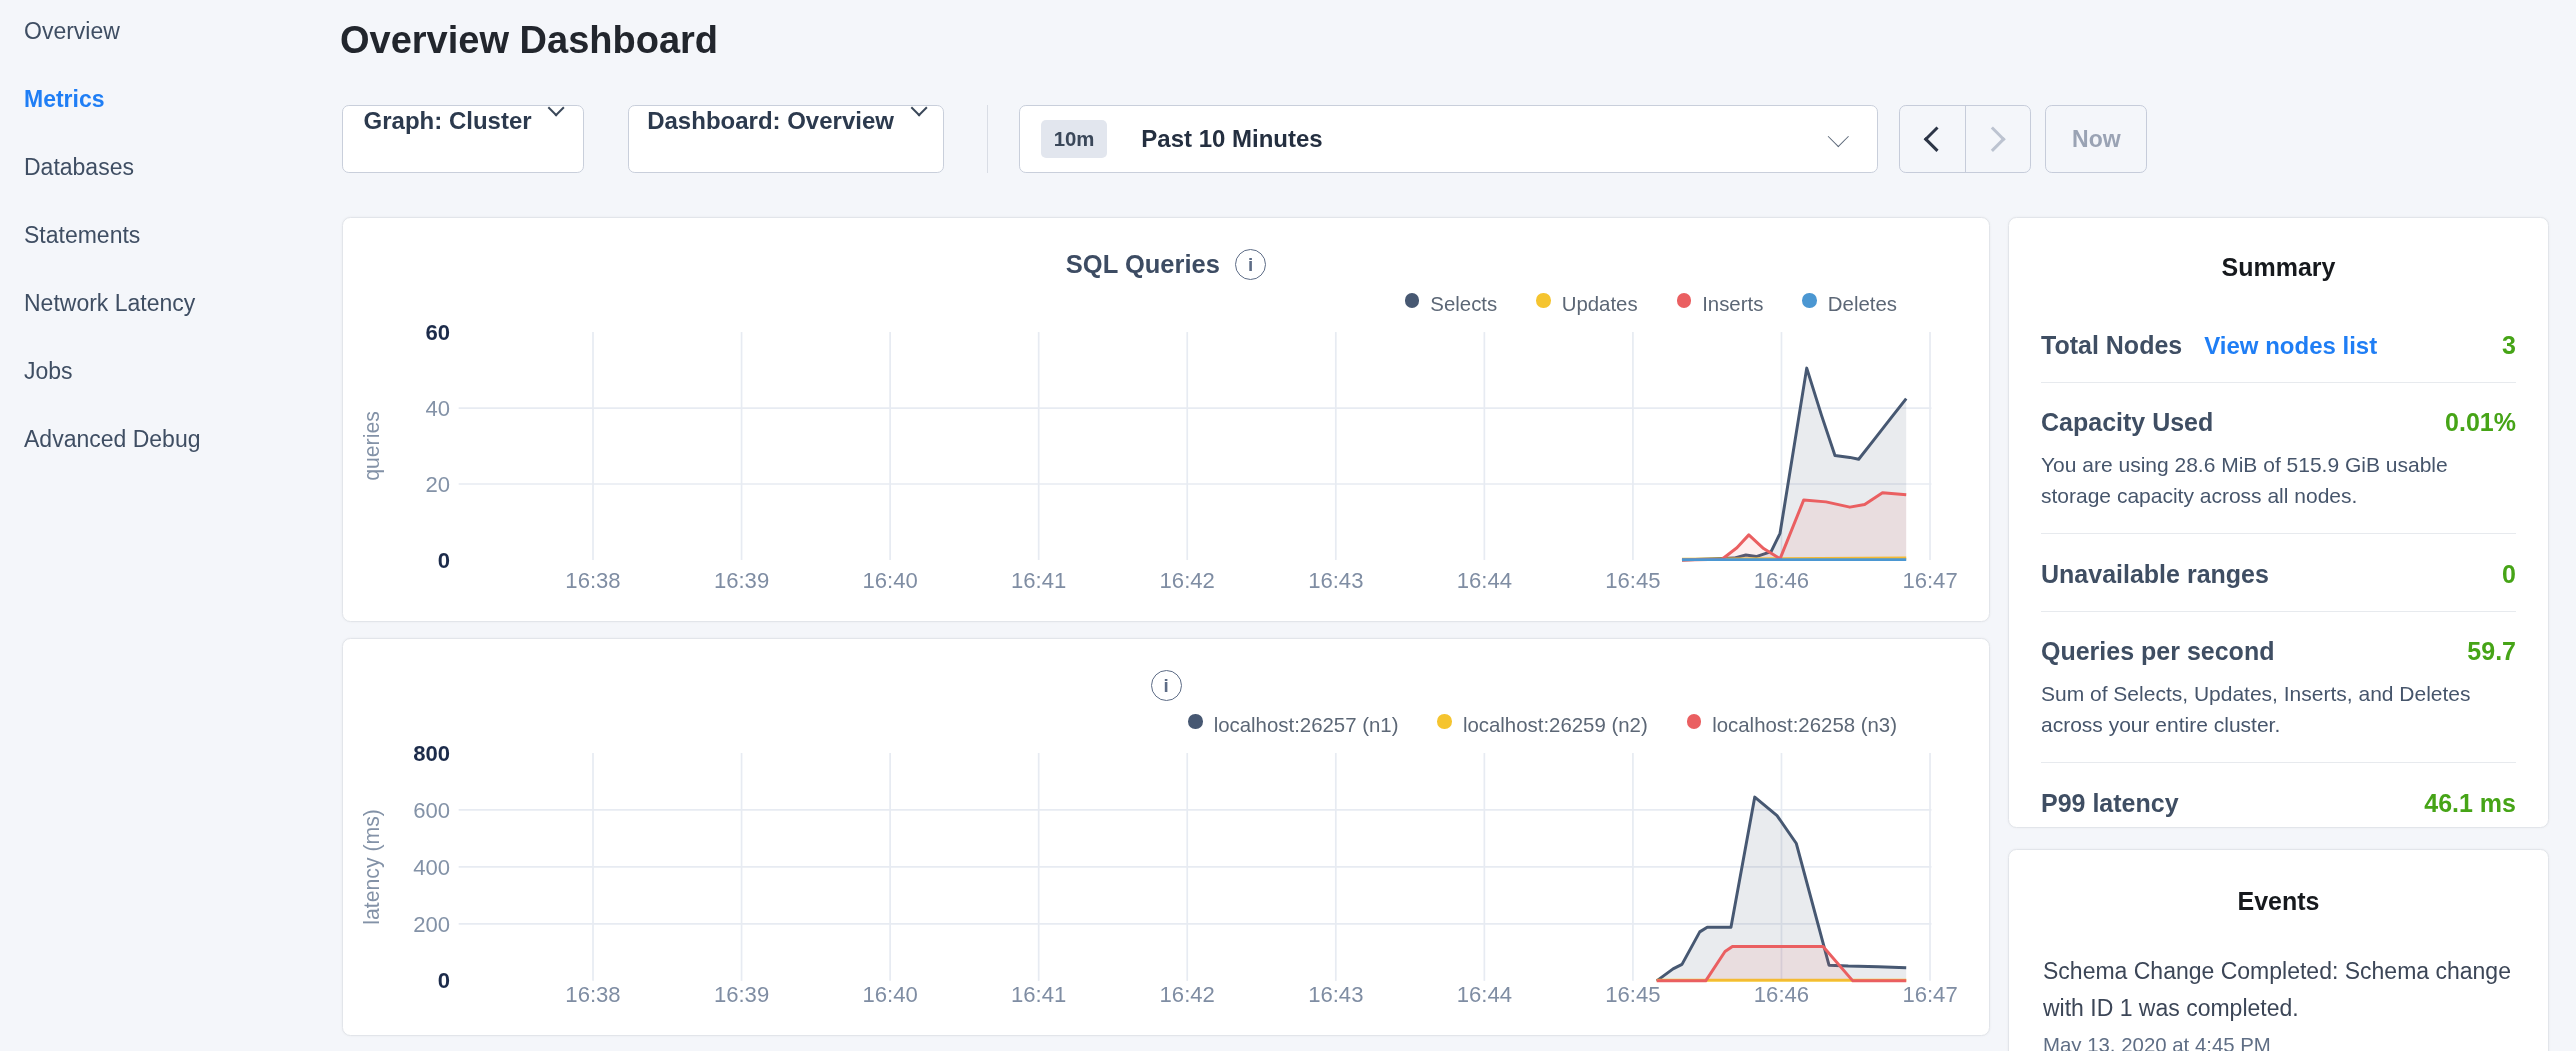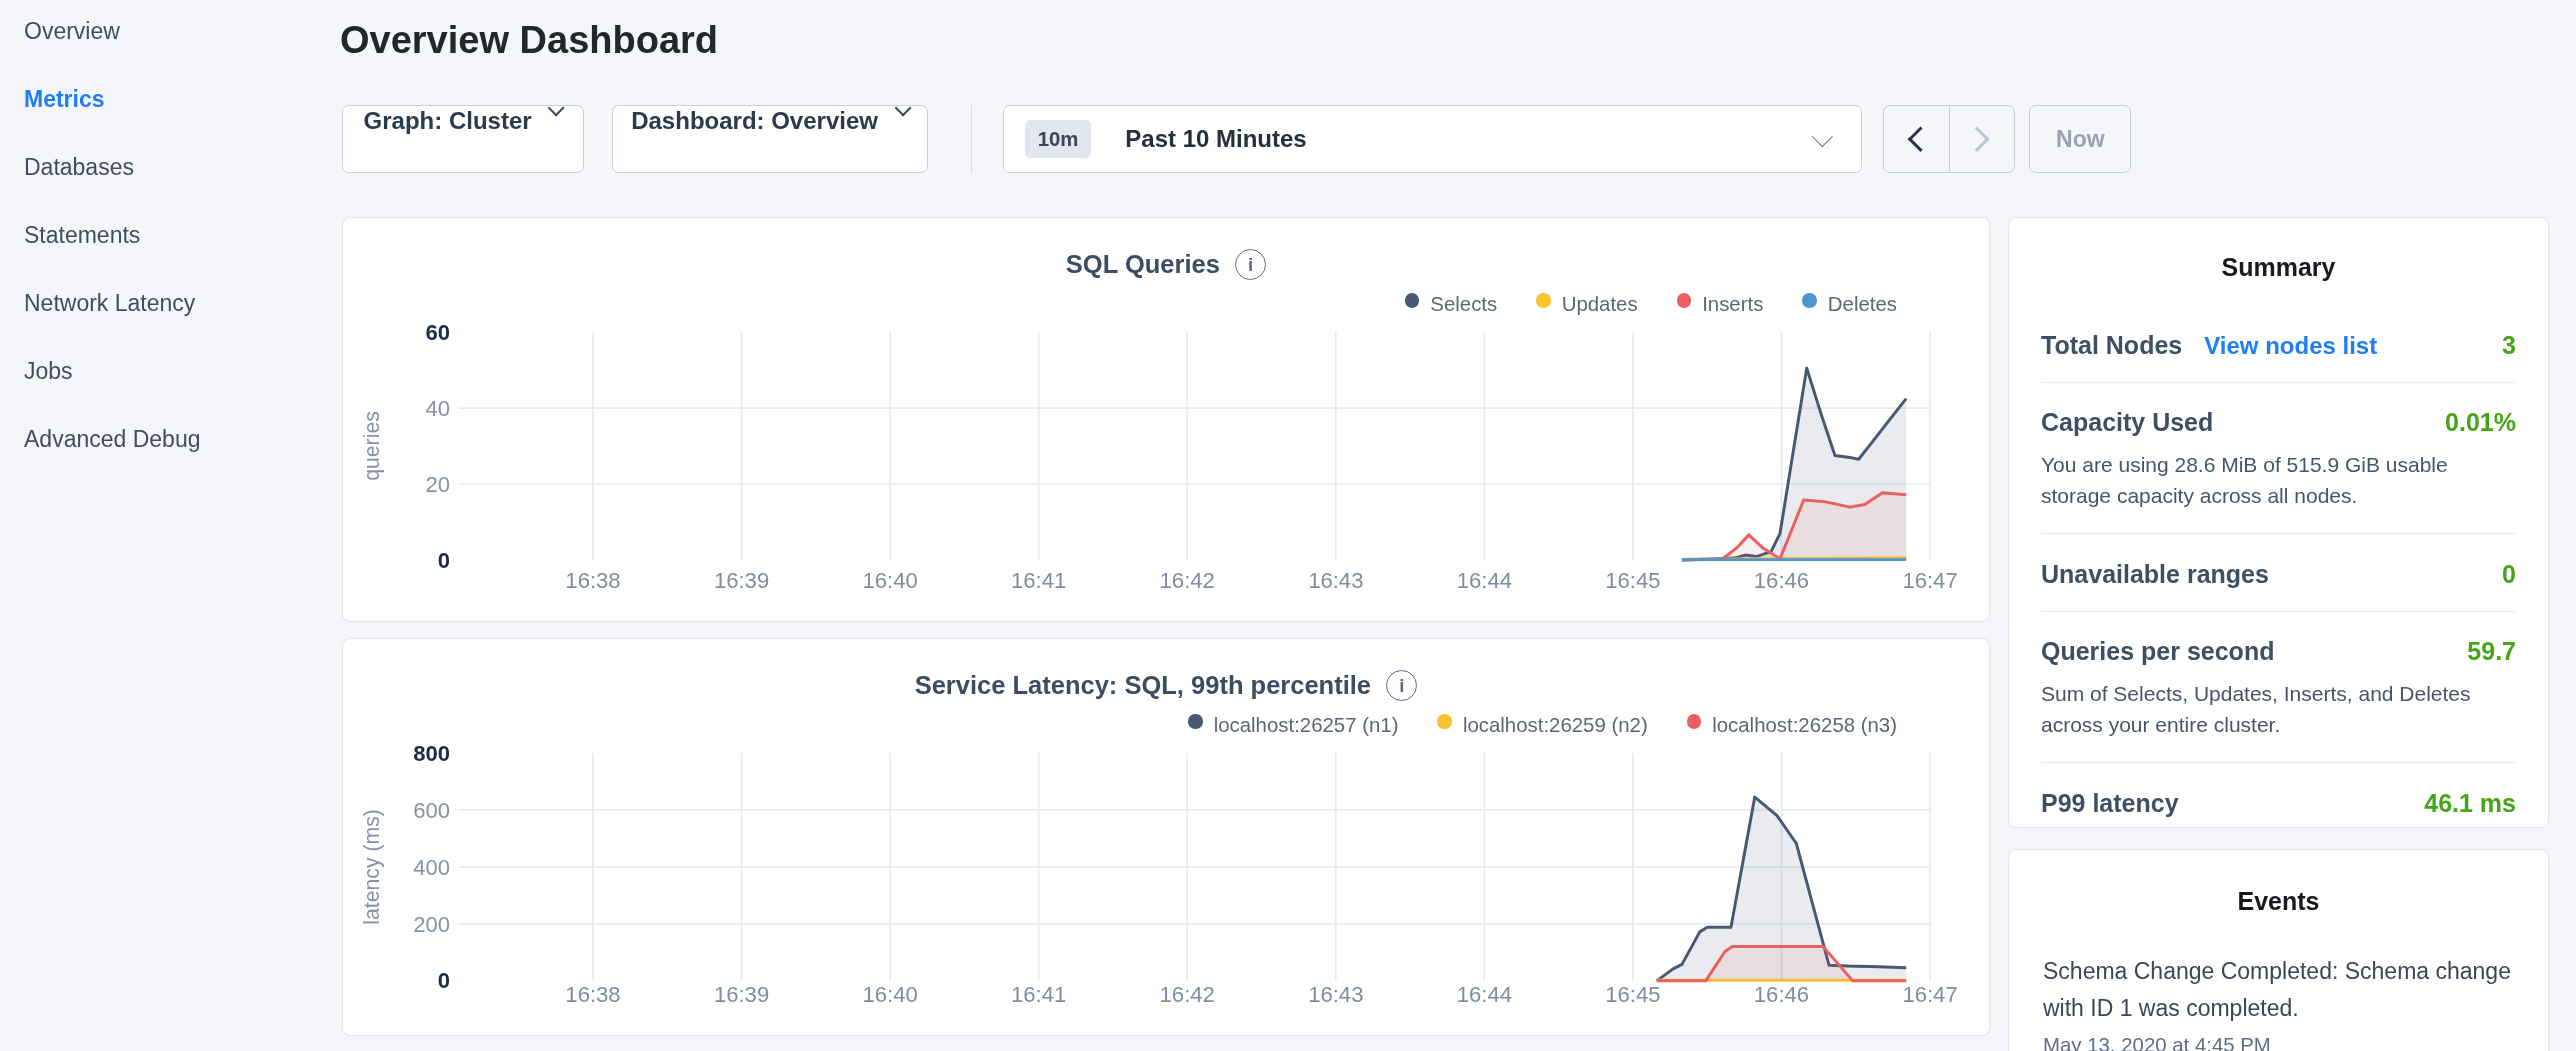--- a/index.html
+++ b/index.html
@@ -20,21 +20,21 @@
     color:#3f4e63;font-weight:500;cursor:pointer;}
   .nav-item.active{color:var(--accent-blue);font-weight:700;}
   
   .page-title{position:absolute;left:340px;top:18.7px;margin:0;
     font-size:38px;font-weight:600;color:#22262d;}
   .controls{position:absolute;left:342px;top:105px;height:68px;display:flex;align-items:stretch;}
   .dd{display:flex;align-items:flex-start;justify-content:center;gap:18.7px;background:#fff;
     border:0.9px solid #c9cfdb;border-radius:6.8px;font-size:24px;font-weight:700;color:#2c3a4e;cursor:pointer;
     font-family:inherit;}
   .dd.dd1{width:242px;}
-  .dd.dd2{width:316px;margin-left:28px;}
+  .dd.dd2{width:316px;margin-left:44px;}
   .vdiv{width:0.9px;background:#d9dde5;margin-left:43px;}
   .time-picker{margin-left:31px;width:859px;background:#fff;border:0.9px solid #c9cfdb;
     border-radius:6.8px;display:flex;align-items:center;cursor:pointer;}
   .badge{margin-left:21px;padding:7.7px 12.8px;background:#e2e6ee;border-radius:5.1px;
     font-size:20.4px;font-weight:700;color:#3a4759;}
   .tp-label{margin-left:34px;font-size:24px;font-weight:700;color:#242f40;}
   .chev{display:inline-block;border:solid currentColor;border-width:0 2.6px 2.6px 0;padding:5.1px;}
   .chev-down{transform:rotate(45deg);margin-top:-5.1px;color:#3a4759;}
   .tp-chev{margin-left:auto;margin-right:31px;border-width:0 1.7px 1.7px 0;padding:6.8px;color:#5b6778;}
   .arrows{margin-left:21px;display:flex;border:0.9px solid #c6ccda;border-radius:6.8px;overflow:hidden;}
@@ -176,21 +176,20 @@
       <polyline points="1574.6,402.0 1613.0,400.7 1635.7,399.8 1649.7,396.2 1661.9,398.0 1679.4,392.2 1689.9,370.7 1721.3,176.4 1738.8,232.3 1754.5,279.2 1772.0,281.4 1782.4,283.6 1801.7,259.1 1819.1,236.7 1838.3,212.2" fill="none" stroke="#475872" stroke-width="3.5" stroke-linejoin="round"></polyline>
       <polyline points="1574.6,401.1 1838.3,399.8" fill="none" stroke="#f5c42f" stroke-width="3.5" stroke-linejoin="round"></polyline>
       <path d="M1574.6 402.0L1621.7 401.1L1639.2 387.7L1653.2 372.5L1670.6 388.6L1689.9 400.7L1717.8 331.4L1744.0 333.7L1772.0 339.9L1789.4 336.8L1810.4 322.9L1838.3 325.2L1838.3 402L1574.6 402Z" fill="rgba(234,95,97,0.10)" stroke="none"></path>
       <polyline points="1574.6,402.0 1621.7,401.1 1639.2,387.7 1653.2,372.5 1670.6,388.6 1689.9,400.7 1717.8,331.4 1744.0,333.7 1772.0,339.9 1789.4,336.8 1810.4,322.9 1838.3,325.2" fill="none" stroke="#ea5f61" stroke-width="3.5" stroke-linejoin="round"></polyline>
       <polyline points="1574.6,401.6 1838.3,401.6" fill="none" stroke="#4b97d2" stroke-width="3.5" stroke-linejoin="round"></polyline>
     </svg>
 </section>
 
 <section class="card chart-card c2">
   <div class="chart-title-row">
-    <h2>Service Latency: SQL, 99th percentile</h2>
     <span class="info-icon">i</span>
   </div>
   <div class="legend" id="legend-1">
       <div class="legend-item">
         <span class="legend-dot" style="background: rgb(71, 88, 114);"></span>
         <span class="legend-label">localhost:26257 (n1)</span>
       </div>
       <div class="legend-item">
         <span class="legend-dot" style="background: rgb(245, 196, 47);"></span>
         <span class="legend-label">localhost:26259 (n2)</span>

